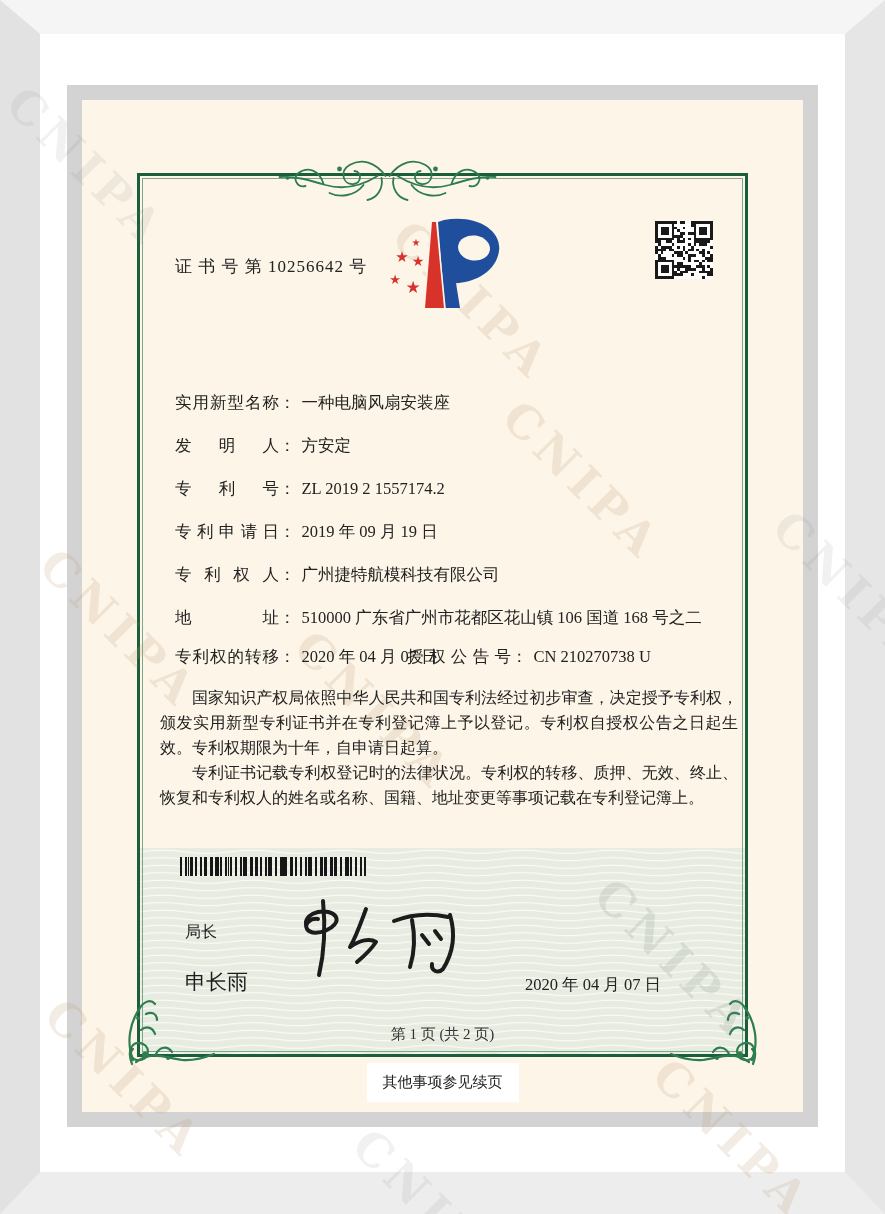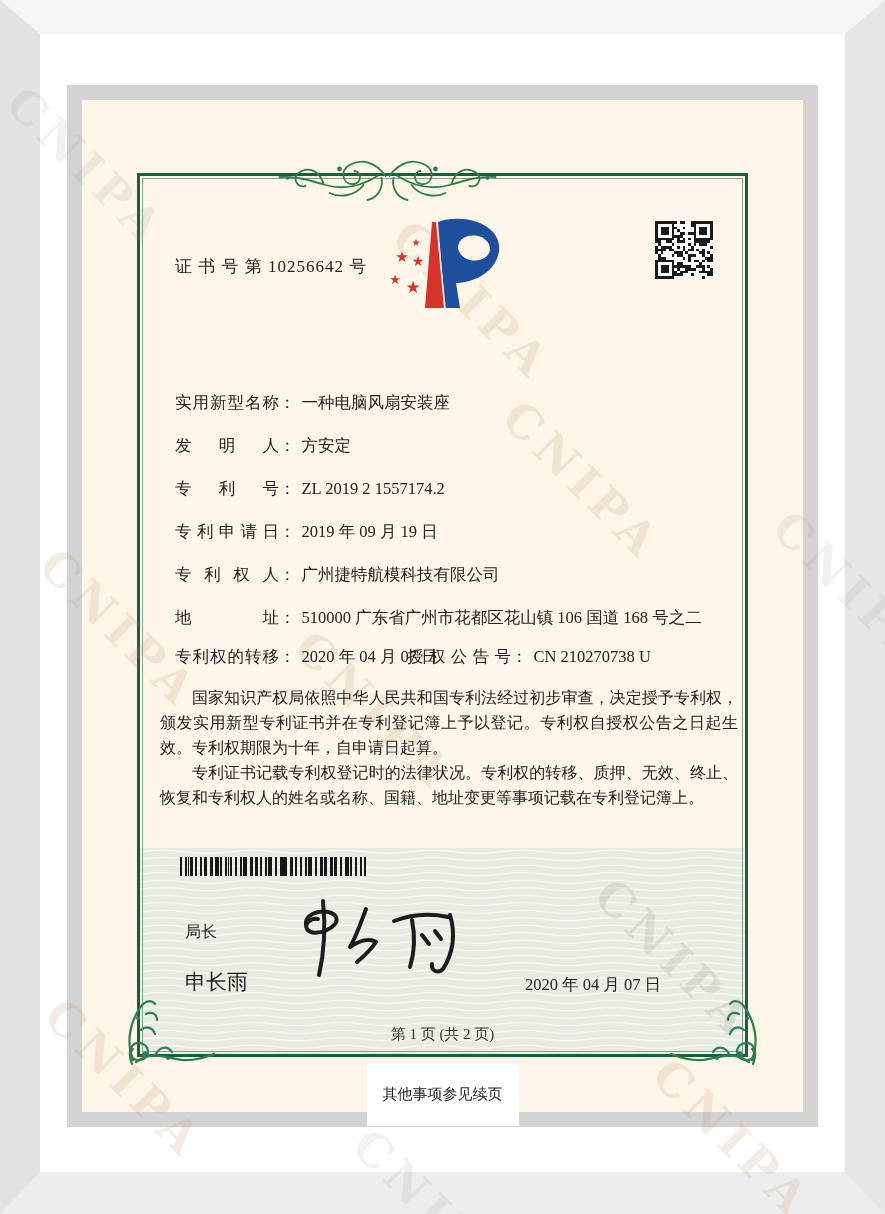--- a/index.html
+++ b/index.html
@@ -45,21 +45,21 @@
     background-image:
       repeating-linear-gradient(90deg,#161616 0 2px,rgba(0,0,0,0) 2px 5px),
       repeating-linear-gradient(90deg,#161616 0 1px,rgba(0,0,0,0) 1px 8px),
       repeating-linear-gradient(90deg,rgba(0,0,0,0) 0 11px,#161616 11px 13px);}
   .signer-title{position:absolute;left:103px;top:822px;font-size:16px;color:#1d1d1d;}
   .signer-name{position:absolute;left:103px;top:856px;font-size:21px;color:#1d1d1d;margin-top:12px;}
   .signature{position:absolute;left:208px;top:795px;width:185px;height:88px;}
   .issue-date{position:absolute;left:381px;top:874px;width:260px;text-align:center;font-size:16.5px;color:#222;}
   .pageinfo{position:absolute;left:0;top:925px;width:100%;text-align:center;font-size:15px;color:#333;}
   .footnote-wrap{position:absolute;left:0;top:963px;width:100%;text-align:center;}
-  .footnote{display:inline-block;background:#ffffff;padding:22px 16px;font-size:15px;color:#222;}
+  .footnote{display:inline-block;background:#ffffff;padding:10px 16px;font-size:15px;color:#222;}
 
   .fl-top{position:absolute;left:188px;top:48px;width:235px;height:62px;}
   .fl-bl{position:absolute;left:-16px;bottom:-16px;width:100px;height:100px;}
   .fl-br{position:absolute;right:-16px;bottom:-16px;width:100px;height:100px;transform:scale(-1,1);}
 </style>
 </head>
 <body>
 
 <div class="photo">
   <div class="moulding">

